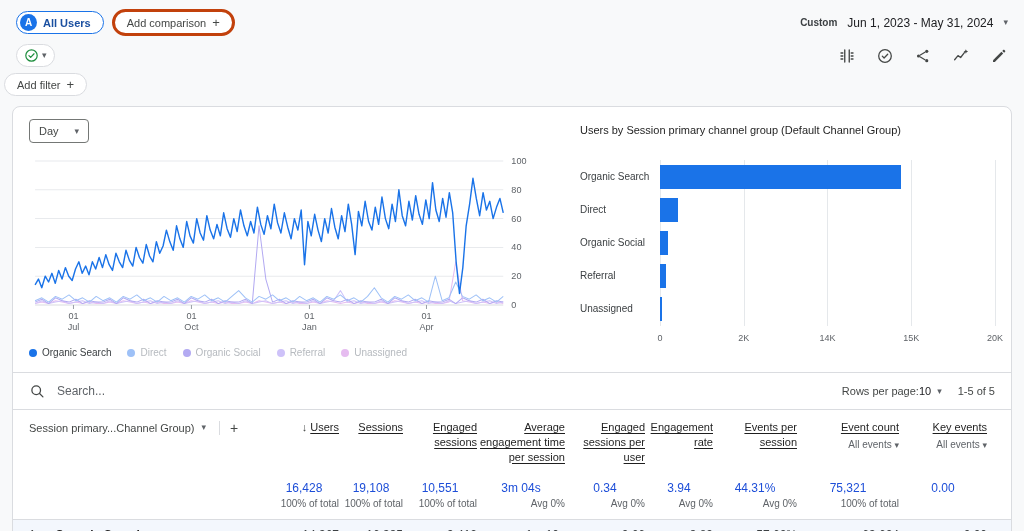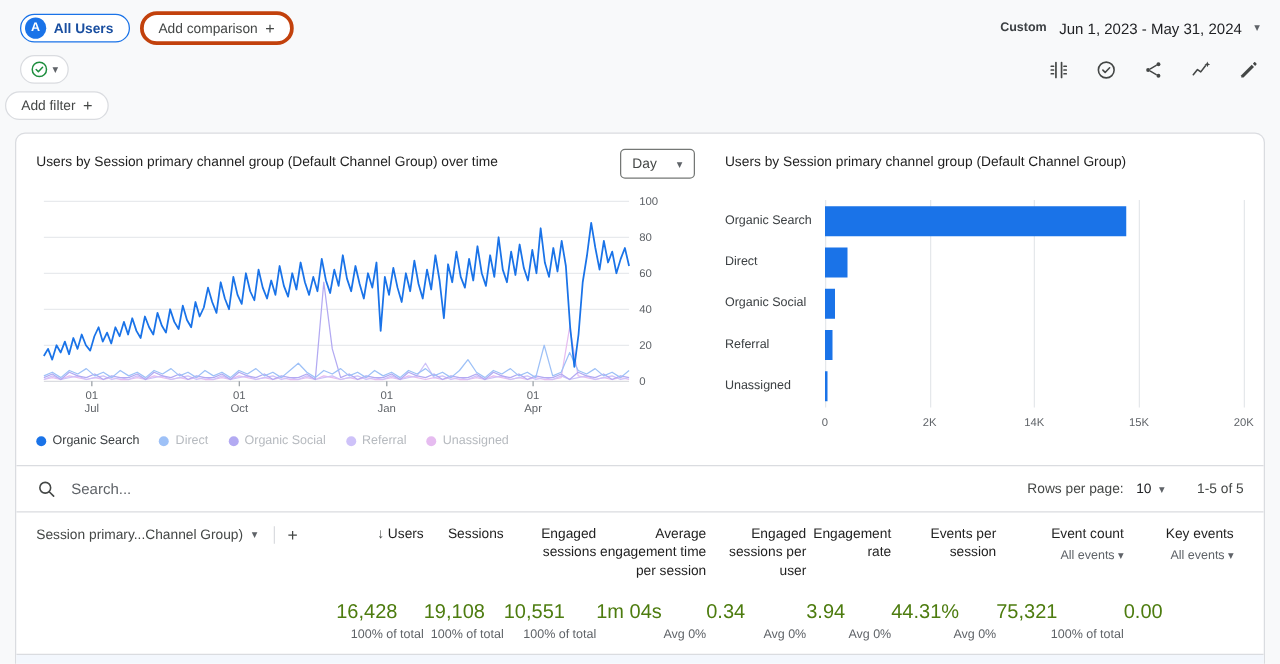--- a/index.html
+++ b/index.html
@@ -48,35 +48,35 @@
   .vline{position:absolute;top:0;bottom:20px;width:1px;background:#e5e8eb}
   .bar-row{height:33px;display:flex;align-items:center;position:relative}
   .bar{height:24px}
   .bar-xlabels{position:absolute;left:0;right:0;bottom:0;height:13px}
   .bar-xlabels span{position:absolute;transform:translateX(-50%);font-size:9px;color:#5f6368}
 
   
   .search-row{display:flex;align-items:center;gap:10px;height:38px;padding:0 16px;border-top:1px solid #dadce0;border-bottom:1px solid #dadce0}
   .search-input{border:0;outline:0;flex:1;font-size:12px;color:#3c4043;background:transparent}
   .search-input::placeholder{color:#5f6368}
-  .rpp{display:flex;align-items:center;gap:10px;font-size:11px;color:#444746}
+  .rpp{display:flex;align-items:center;gap:0;font-size:11px;color:#444746}
   .rpp-select{display:flex;align-items:center;gap:6px;cursor:pointer;font-size:11px;color:#202124}
   .range{font-size:11px;color:#444746;margin-left:16px}
 
   
   .grid-cols{display:grid;grid-template-columns:240px 70px 64px 74px 88px 80px 68px 84px 102px 88px}
   .thead{padding:10px 16px 6px}
   .th{font-size:11px;color:#1f1f1f;text-align:right;line-height:1.35}
-  .th-label{text-underline-offset:2px}
+  .th-label{text-decoration:underline;text-underline-offset:2px}
   .sort{color:#444746}
   .th.dim{display:flex;align-items:flex-start;gap:7px;text-align:left;color:#444746;padding-top:1px;font-size:11px}
   .plus-btn{border-left:1px solid #dadce0;padding-left:10px;margin-left:6px;font-size:14px;color:#444746;cursor:pointer;line-height:1}
   .th-filter{font-size:10px;color:#5f6368;margin-top:3px;cursor:pointer}
   .totals{padding:10px 16px;border-bottom:1px solid #dadce0}
-  .tot-val{font-size:16px;color:#4d7c0f;text-align:left}
+  .tot-val{font-size:12px;color:#1d4ed8;text-align:center}
   .tot-sub{font-size:10px;color:#5f6368;text-align:right;margin-top:3px}
   .datarow{height:30px;align-items:center;padding:0 16px;background:#f3f7fd;cursor:pointer}
   .cell{font-size:12px;color:#3c4043;text-align:right}
   .dim-cell{display:flex;align-items:center;gap:16px;font-size:12px;color:#1f1f1f}
   .row-index{font-size:12px;color:#444746;width:10px}
   .row-channel{font-weight:bold}
 </style>
 </head>
 <body>
 
@@ -147,21 +147,20 @@
     <span>Add filter</span>
     <span class="plus">+</span>
   </span>
 </div>
 
 <div class="card">
   <div class="charts">
 
     <div class="chart-left">
       <div class="chart-head">
-        <div class="chart-title">Users by Session primary channel group (Default Channel Group) over time</div>
         <div class="day-select">
           <span>Day</span>
           <span class="caret">▾</span>
         </div>
       </div>
       <svg id="line-svg" class="line-svg" viewBox="0 0 520 190" preserveAspectRatio="none">
           <line x1="6" y1="152" x2="468" y2="152" stroke="#dadce0" stroke-width="1"></line>
           <text x="476" y="155" font-size="9" fill="#5f6368">0</text>
           <line x1="6" y1="123.2" x2="468" y2="123.2" stroke="#e8eaed" stroke-width="1"></line>
           <text x="476" y="126.2" font-size="9" fill="#5f6368">20</text>
@@ -327,21 +326,21 @@
       </div>
       <div>
         <div class="tot-val">19,108</div>
         <div class="tot-sub">100% of total</div>
       </div>
       <div>
         <div class="tot-val">10,551</div>
         <div class="tot-sub">100% of total</div>
       </div>
       <div>
-        <div class="tot-val">1m 04s</div>
+        <div class="tot-val">3m 04s</div>
         <div class="tot-sub">Avg 0%</div>
       </div>
       <div>
         <div class="tot-val">0.34</div>
         <div class="tot-sub">Avg 0%</div>
       </div>
       <div>
         <div class="tot-val">3.94</div>
         <div class="tot-sub">Avg 0%</div>
       </div>

